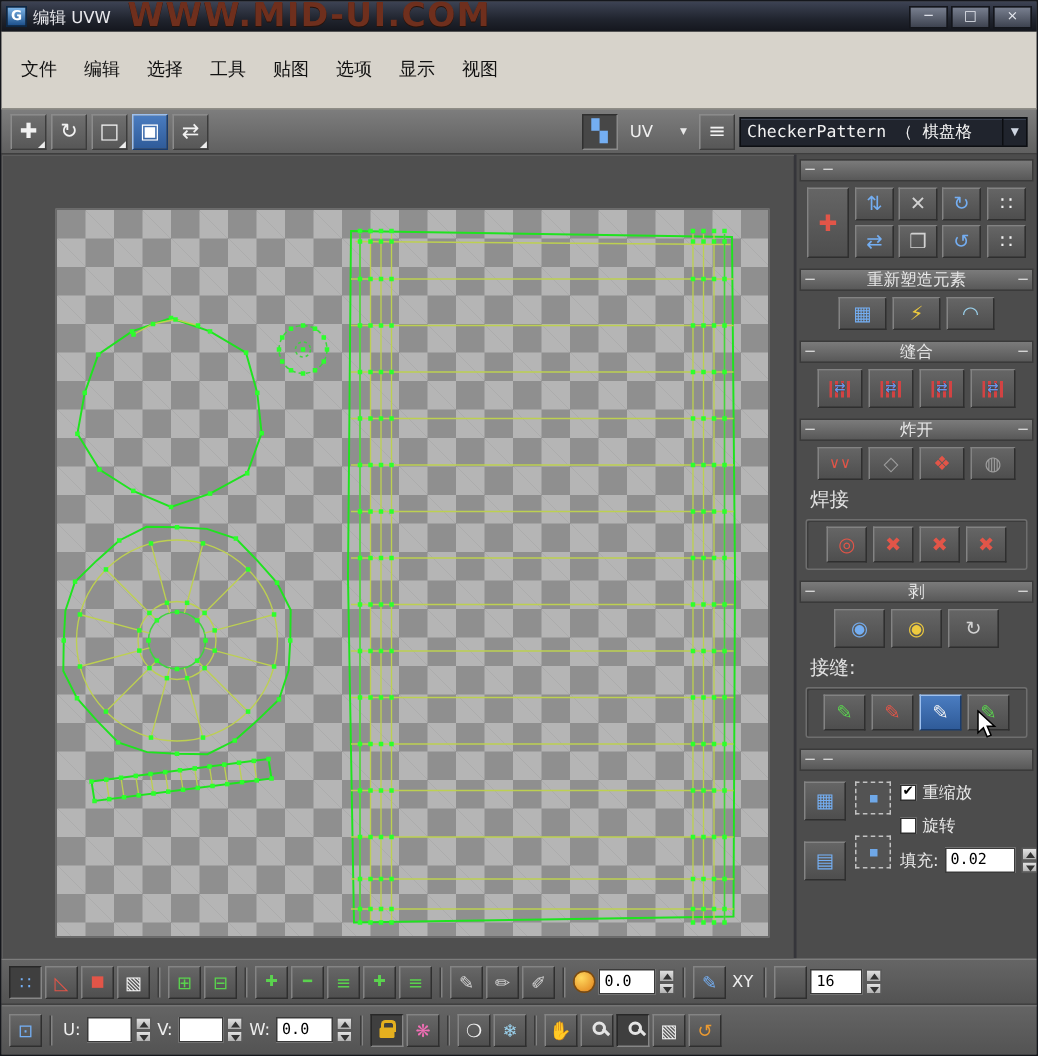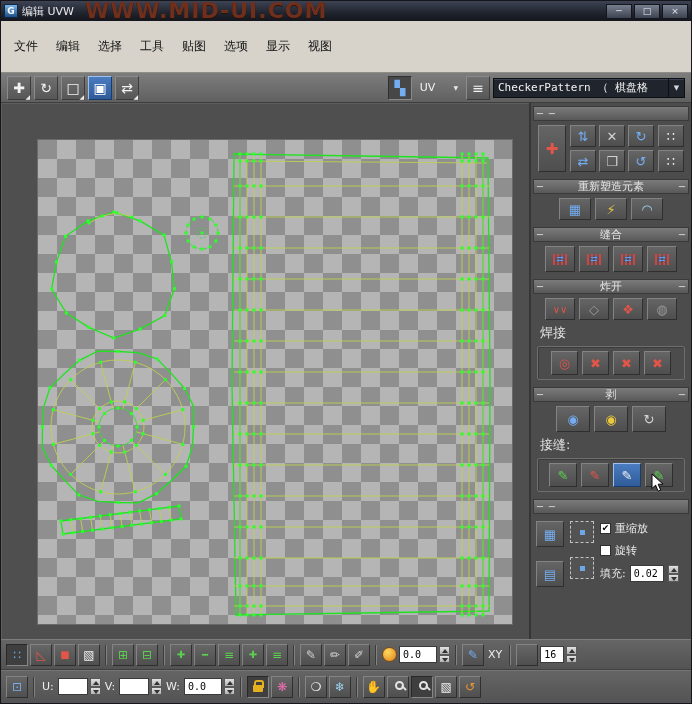--- a/index.html
+++ b/index.html
@@ -677,21 +677,21 @@
             <div class="chk-row">
               <span class="checkbox">✔</span>
               <span>重缩放</span>
             </div>
             <div class="chk-row">
               <span class="checkbox"></span>
               <span>旋转</span>
             </div>
             <div class="chk-row">
               <span>填充:</span>
-              <span class="nfield" style="width:34px">0.02</span>
+              <span class="nfield" style="width:47px">0.02</span>
               <span class="spin">
                   <i class="up"></i>
                   <i class="down"></i>
                 </span>
             </div>
           </div>
         </div>
       </div>
 
     </div>
@@ -752,21 +752,21 @@
       </span>
     <div class="sep"></div>
     <div class="sbtn">
         <span class="c-blue">✎</span>
       </div>
     <span class="lbl">XY</span>
     <div class="sep"></div>
     <div class="sbtn">
         <span class="c-blue"></span>
       </div>
-    <span class="nfield" style="width:24px">16</span>
+    <span class="nfield" style="width:35px">16</span>
     <span class="spin">
         <i class="up"></i>
         <i class="down"></i>
       </span>
   </div>
 
   <div class="sbar sbar2">
     <div class="sbtn">
         <span class="c-blue">⊡</span>
       </div>

